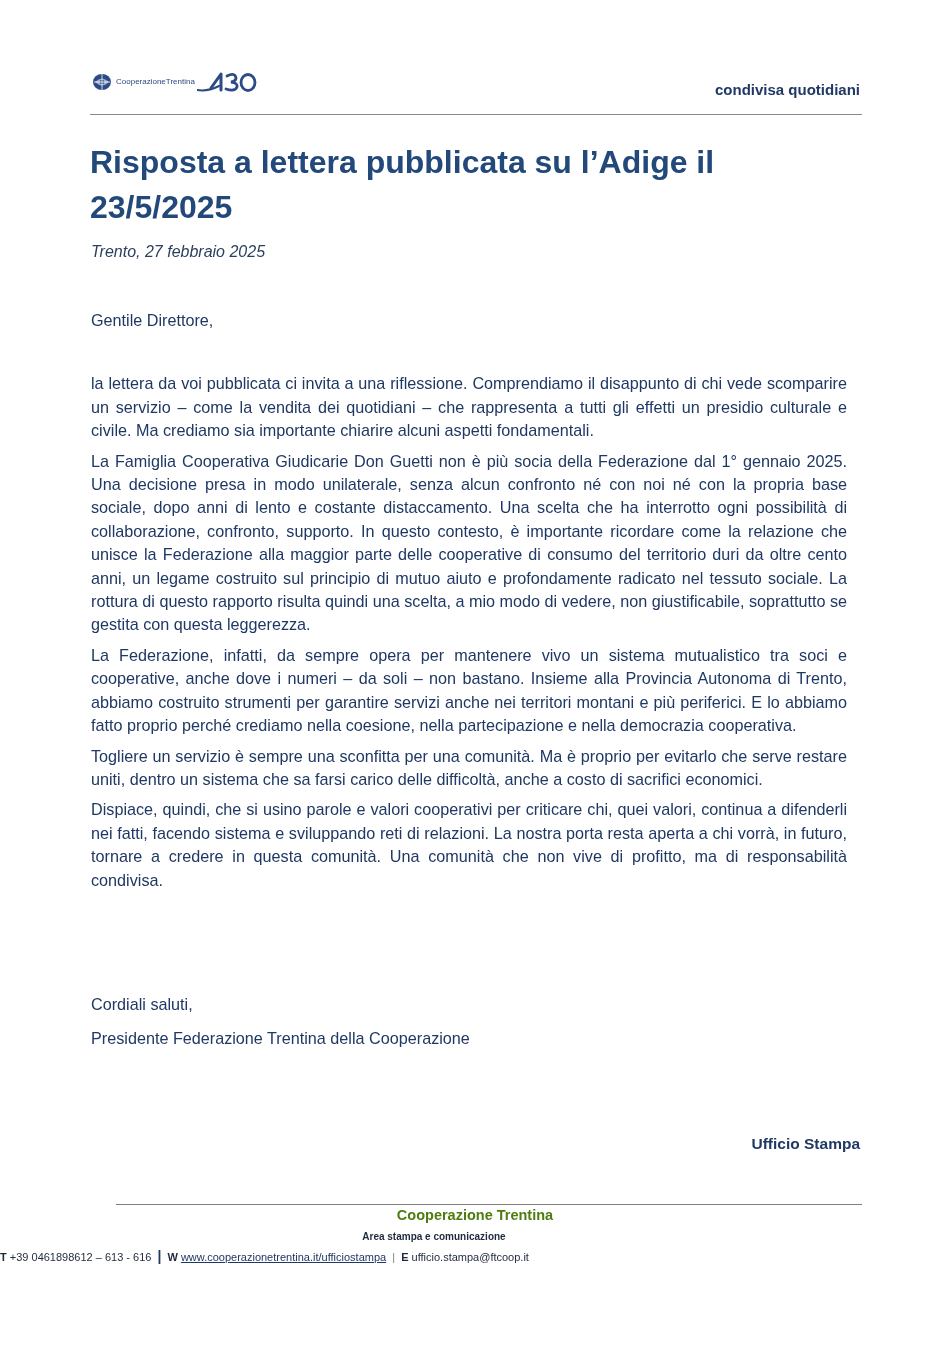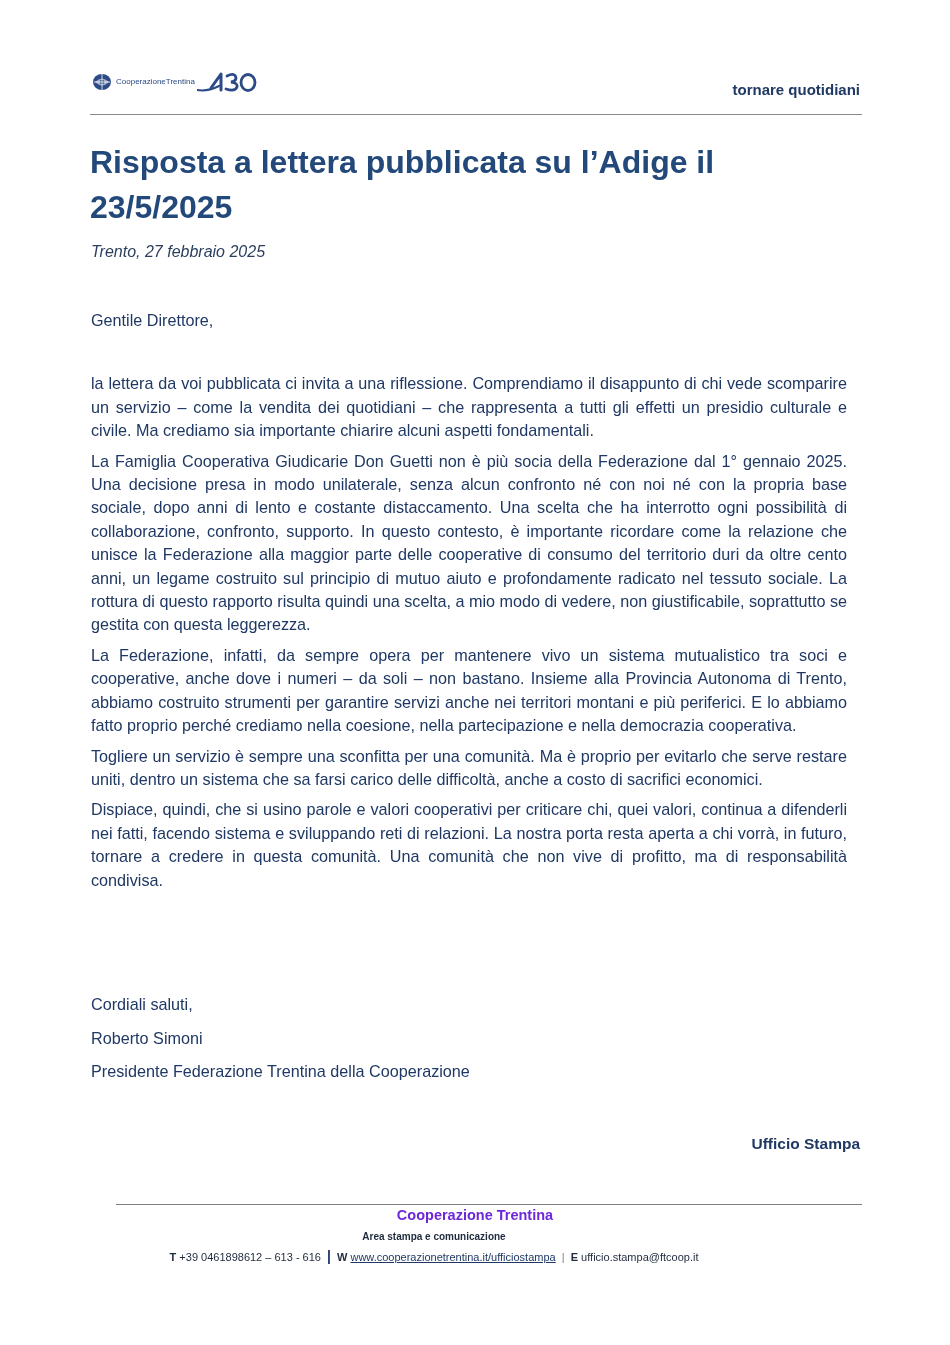--- a/index.html
+++ b/index.html
@@ -123,36 +123,36 @@
       width: 746px;
       border-top: 1.5px solid #7f7f7f;
     }
     .footer-org {
       position: absolute;
       left: 0; width: 950px;
       top: 1207px;
       text-align: center;
       font-size: 14.5px;
       font-weight: bold;
-      color: #6d28d9;
+      color: #4d7c0f;
     }
     .footer-area {
       position: absolute;
       left: 0; width: 868px;
       top: 1231px;
       text-align: center;
       font-size: 10px;
       font-weight: bold;
       color: #1f2a3d;
     }
     .footer-contacts {
       position: absolute;
       left: 0; width: 868px;
       top: 1248px;
-      text-align: center;
+      text-align: left;
       font-size: 11px;
       color: #1f2a3d;
     }
     .footer-contacts b { font-weight: bold; }
     .footer-contacts .sep-bold {
       font-weight: bold;
       font-size: 14px;
       color: #1f3864;
       padding: 0 3px;
     }
@@ -182,38 +182,37 @@
       <span>Trentina</span>
     </div>
     <svg class="logo-130" viewBox="0 0 62 24" width="62">
       <path d="M0 20 Q10 22 22 16" stroke="#2b4a86" stroke-width="2.2" fill="none" stroke-linecap="round"></path>
       <path d="M14 18 L24 4 L24 20" stroke="#2b4a86" stroke-width="3" fill="none" stroke-linecap="round" stroke-linejoin="round"></path>
       <path d="M30 6 Q38 2 39 8 Q39 11 34 12 Q41 13 40 17 Q38 22 29 19" stroke="#2b4a86" stroke-width="2.8" fill="none" stroke-linecap="round"></path>
       <ellipse cx="51" cy="12.5" rx="7" ry="8" stroke="#2b4a86" stroke-width="2.8" fill="none"></ellipse>
     </svg>
   </div>
 
-  <div class="header-label">tornare quotidiani</div>
+  <div class="header-label">condivisa quotidiani</div>
   <div class="header-rule"></div>
 
   <h1 class="title">Risposta a lettera pubblicata su l’Adige il 23/5/2025</h1>
   <div class="date-line">Trento, 27 febbraio 2025</div>
 
   <div class="body">
     <p class="salutation">Gentile Direttore,</p>
     <p class="para">la lettera da voi pubblicata ci invita a una riflessione. Comprendiamo il disappunto di chi vede scomparire un servizio – come la vendita dei quotidiani – che rappresenta a tutti gli effetti un presidio culturale e civile. Ma crediamo sia importante chiarire alcuni aspetti fondamentali.</p>
     <p class="para">La Famiglia Cooperativa Giudicarie Don Guetti non è più socia della Federazione dal 1° gennaio 2025. Una decisione presa in modo unilaterale, senza alcun confronto né con noi né con la propria base sociale, dopo anni di lento e costante distaccamento. Una scelta che ha interrotto ogni possibilità di collaborazione, confronto, supporto. In questo contesto, è importante ricordare come la relazione che unisce la Federazione alla maggior parte delle cooperative di consumo del territorio duri da oltre cento anni, un legame costruito sul principio di mutuo aiuto e profondamente radicato nel tessuto sociale. La rottura di questo rapporto risulta quindi una scelta, a mio modo di vedere, non giustificabile, soprattutto se gestita con questa leggerezza.</p>
     <p class="para">La Federazione, infatti, da sempre opera per mantenere vivo un sistema mutualistico tra soci e cooperative, anche dove i numeri – da soli – non bastano. Insieme alla Provincia Autonoma di Trento, abbiamo costruito strumenti per garantire servizi anche nei territori montani e più periferici. E lo abbiamo fatto proprio perché crediamo nella coesione, nella partecipazione e nella democrazia cooperativa.</p>
     <p class="para">Togliere un servizio è sempre una sconfitta per una comunità. Ma è proprio per evitarlo che serve restare uniti, dentro un sistema che sa farsi carico delle difficoltà, anche a costo di sacrifici economici.</p>
     <p class="para">Dispiace, quindi, che si usino parole e valori cooperativi per criticare chi, quei valori, continua a difenderli nei fatti, facendo sistema e sviluppando reti di relazioni. La nostra porta resta aperta a chi vorrà, in futuro, tornare a credere in questa comunità. Una comunità che non vive di profitto, ma di responsabilità condivisa.</p>
   </div>
 
   <div class="closing">
     <div>Cordiali saluti,</div>
-    <div>Roberto Simoni</div>
     <div>Presidente Federazione Trentina della Cooperazione</div>
   </div>
 
   <div class="office">Ufficio Stampa</div>
 
   <div class="footer-rule"></div>
   <div class="footer-org">Cooperazione Trentina</div>
   <div class="footer-area">Area stampa e comunicazione</div>
   <div class="footer-contacts">
     <b>T</b>

